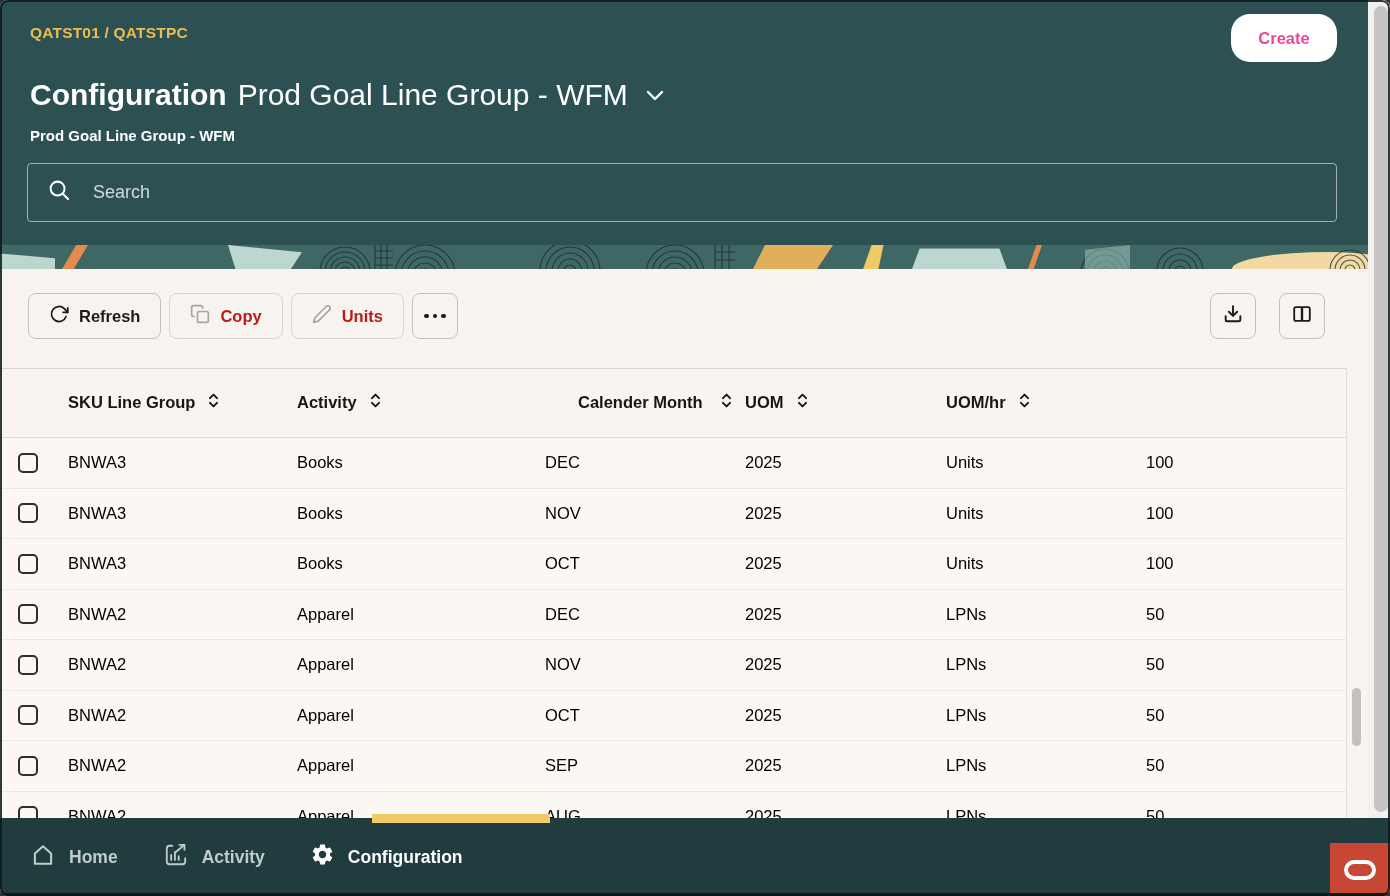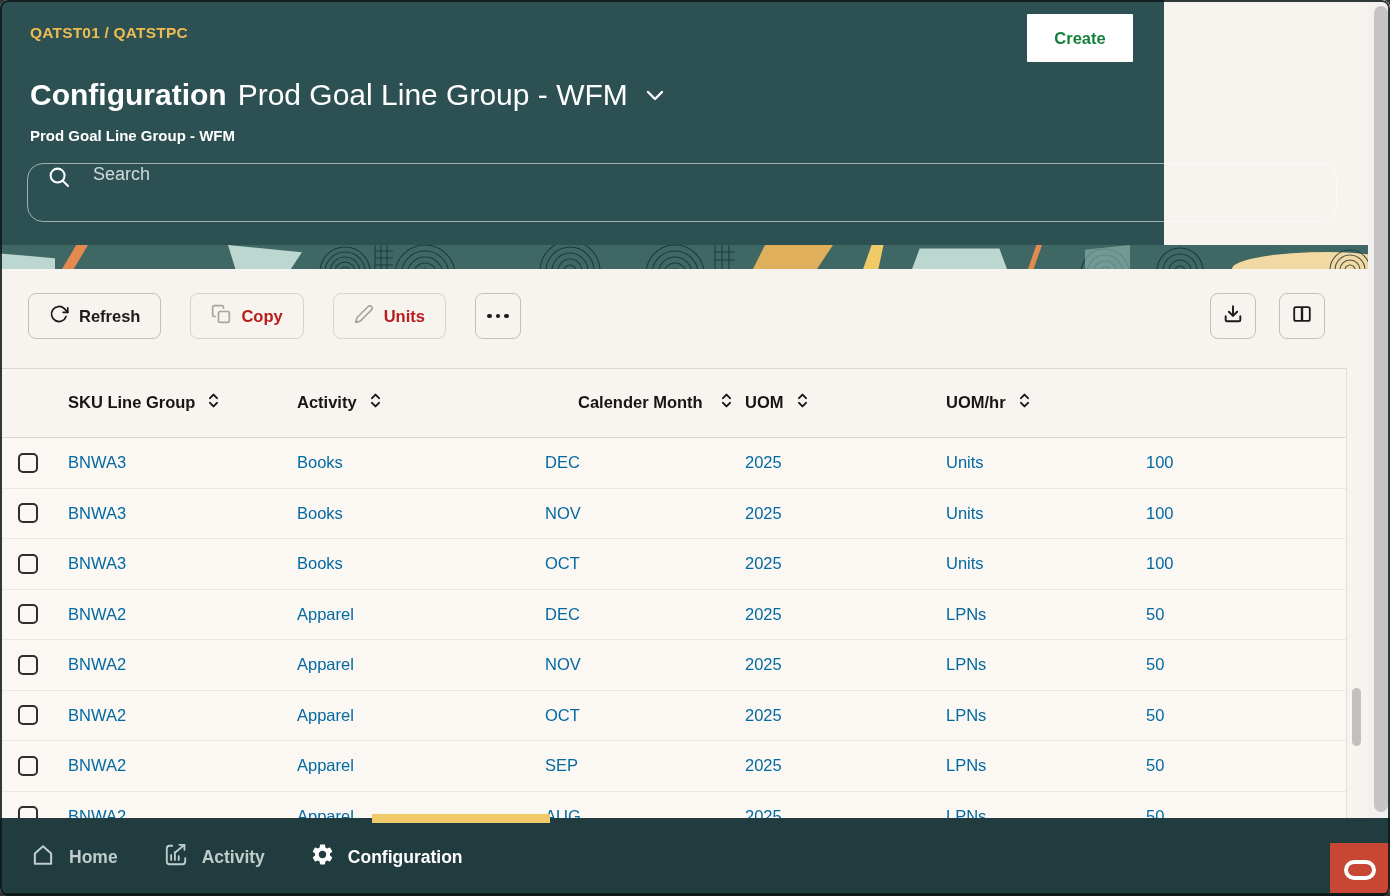--- a/index.html
+++ b/index.html
@@ -3,48 +3,48 @@
 <meta charset="utf-8">
 <style>
   * { margin:0; padding:0; box-sizing:border-box; }
   body { font-family:"Liberation Sans", sans-serif; background:#333; }
   .app { position:relative; width:1390px; height:896px; background:#F7F3EF;
          overflow:hidden; border-radius:8px; }
   .frame { position:absolute; inset:0; border:2px solid rgba(12,24,24,.85);
            border-radius:8px; pointer-events:none; z-index:40; }
 
   
-  .topbar { position:absolute; top:0; left:0; width:1164px; height:245px; background:#2D5052;padding-left:28px; }
+  .topbar { position:absolute; top:0; left:0; width:1368px; height:245px; background:#2D5052;padding-left:28px; }
   .breadcrumb { position:absolute; top:24px; left:30px; font-size:15.5px; font-weight:700;
                 color:#EEBD52; letter-spacing:.2px; cursor:pointer; }
   .create-btn { position:absolute; top:14px; right:31px; width:106px; height:48px;
-                background:#fff; border:none; border-radius:1px; font-family:inherit;
-                font-size:16.5px; font-weight:700; color:#15803d; cursor:pointer; }
+                background:#fff; border:none; border-radius:19px; font-family:inherit;
+                font-size:16.5px; font-weight:700; color:#ec4899; cursor:pointer; }
   .title { position:absolute; top:76px; left:30px; display:flex; align-items:center; gap:11px;
            color:#fff; font-size:30px; font-weight:400; white-space:nowrap; }
   .title .t-bold { font-weight:800; }
   .title .chev { margin-left:4px; margin-top:4px; cursor:pointer; }
   .subtitle { position:absolute; top:127px; left:30px; color:#fff; font-size:15px; font-weight:700; }
   .searchbox { position:absolute; top:163px; left:27px; width:1310px; height:59px;
-               border:1px solid rgba(255,255,255,.55); border-radius:16px;
-               display:flex; align-items:flex-start; padding:0 18px; gap:20px; }
+               border:1px solid rgba(255,255,255,.55); border-radius:4px;
+               display:flex; align-items:center; padding:0 18px; gap:20px; }
   .searchbox input { flex:1; background:transparent; border:none; outline:none;
                      color:#fff; font-family:inherit; font-size:18px; }
   .searchbox input::placeholder { color:rgba(255,255,255,.78); }
 
   
   .deco { position:absolute; top:245px; left:0; width:1368px; height:24px;
           background:#3F6764; overflow:hidden; }
   .deco .shape { position:absolute; top:0; bottom:0; }
   .deco svg.fp { position:absolute; top:0; }
 
   
   .main { position:absolute; top:269px; left:0; width:1368px; height:549px;
           background:#F7F3EF; overflow:hidden; }
-  .toolbar { display:flex; align-items:flex-start; margin:24px 43px 0 28px; height:46px; gap:29px; }
+  .toolbar { display:flex; align-items:flex-start; margin:24px 43px 0 28px; height:46px; gap:8px; }
   .tbtn { display:flex; align-items:center; justify-content:center; gap:10px; height:46px;
           padding:0 20px; background:transparent; border:1px solid #C3BFBB; border-radius:8px;
           font-family:inherit; font-size:16.5px; font-weight:700; color:#1B1B1B; cursor:pointer; }
   .tbtn.disabled { color:#b91c1c; border-color:#D7D3CF; cursor:default; }
   .tbtn.icon-only { width:46px; padding:0; }
   .tbtn .dots { display:flex; gap:4px; }
   .tbtn .dots i { width:4.5px; height:4.5px; border-radius:50%; background:#1B1B1B; }
   .tb-right { margin-left:auto; display:flex; gap:23px; }
 
   
@@ -52,21 +52,21 @@
   .grid { display:grid; grid-template-columns:68px 229px 248px 200px 201px 200px 1fr;
           align-items:center; }
   .thead { height:70px; border-top:1px solid #DBD7D3; border-bottom:1px solid #DBD7D3;
            background:#F8F4F0; }
   .hcell { display:flex; align-items:center; gap:12px; font-size:16.5px; font-weight:700;
            color:#161616; line-height:1.3; cursor:pointer; }
   .hcell .wrap2 { width:130px;margin-left:33px; }
   .hcell .wrap2b { width:90px; }
   .hcell.gap-wide { gap:58px; }
   .trow { height:50.5px; border-bottom:1px solid #EBE7E2; background:#FBF8F4; cursor:pointer; }
-  .tcell { font-size:16.5px; color:#0369a1; }
+  .tcell { font-size:16.5px; color:#000000; }
   .cb-wrap { padding-left:18px; }
   .checkbox { width:20px; height:20px; border:2px solid #2E2E2E; border-radius:5px;
               background:transparent; cursor:pointer; }
 
   
   .vscroll-outer { position:absolute; top:0; right:0; width:22px; height:818px;
                    background:#F2F1EF; z-index:20; }
   .vscroll-outer .thumb { position:absolute; top:6px; right:2px; width:14px; height:806px;
                           background:#C6C5C3; border-radius:8px; cursor:pointer; }
   .vscroll-inner { position:absolute; left:1352px; top:688px; width:9px; height:58px;

